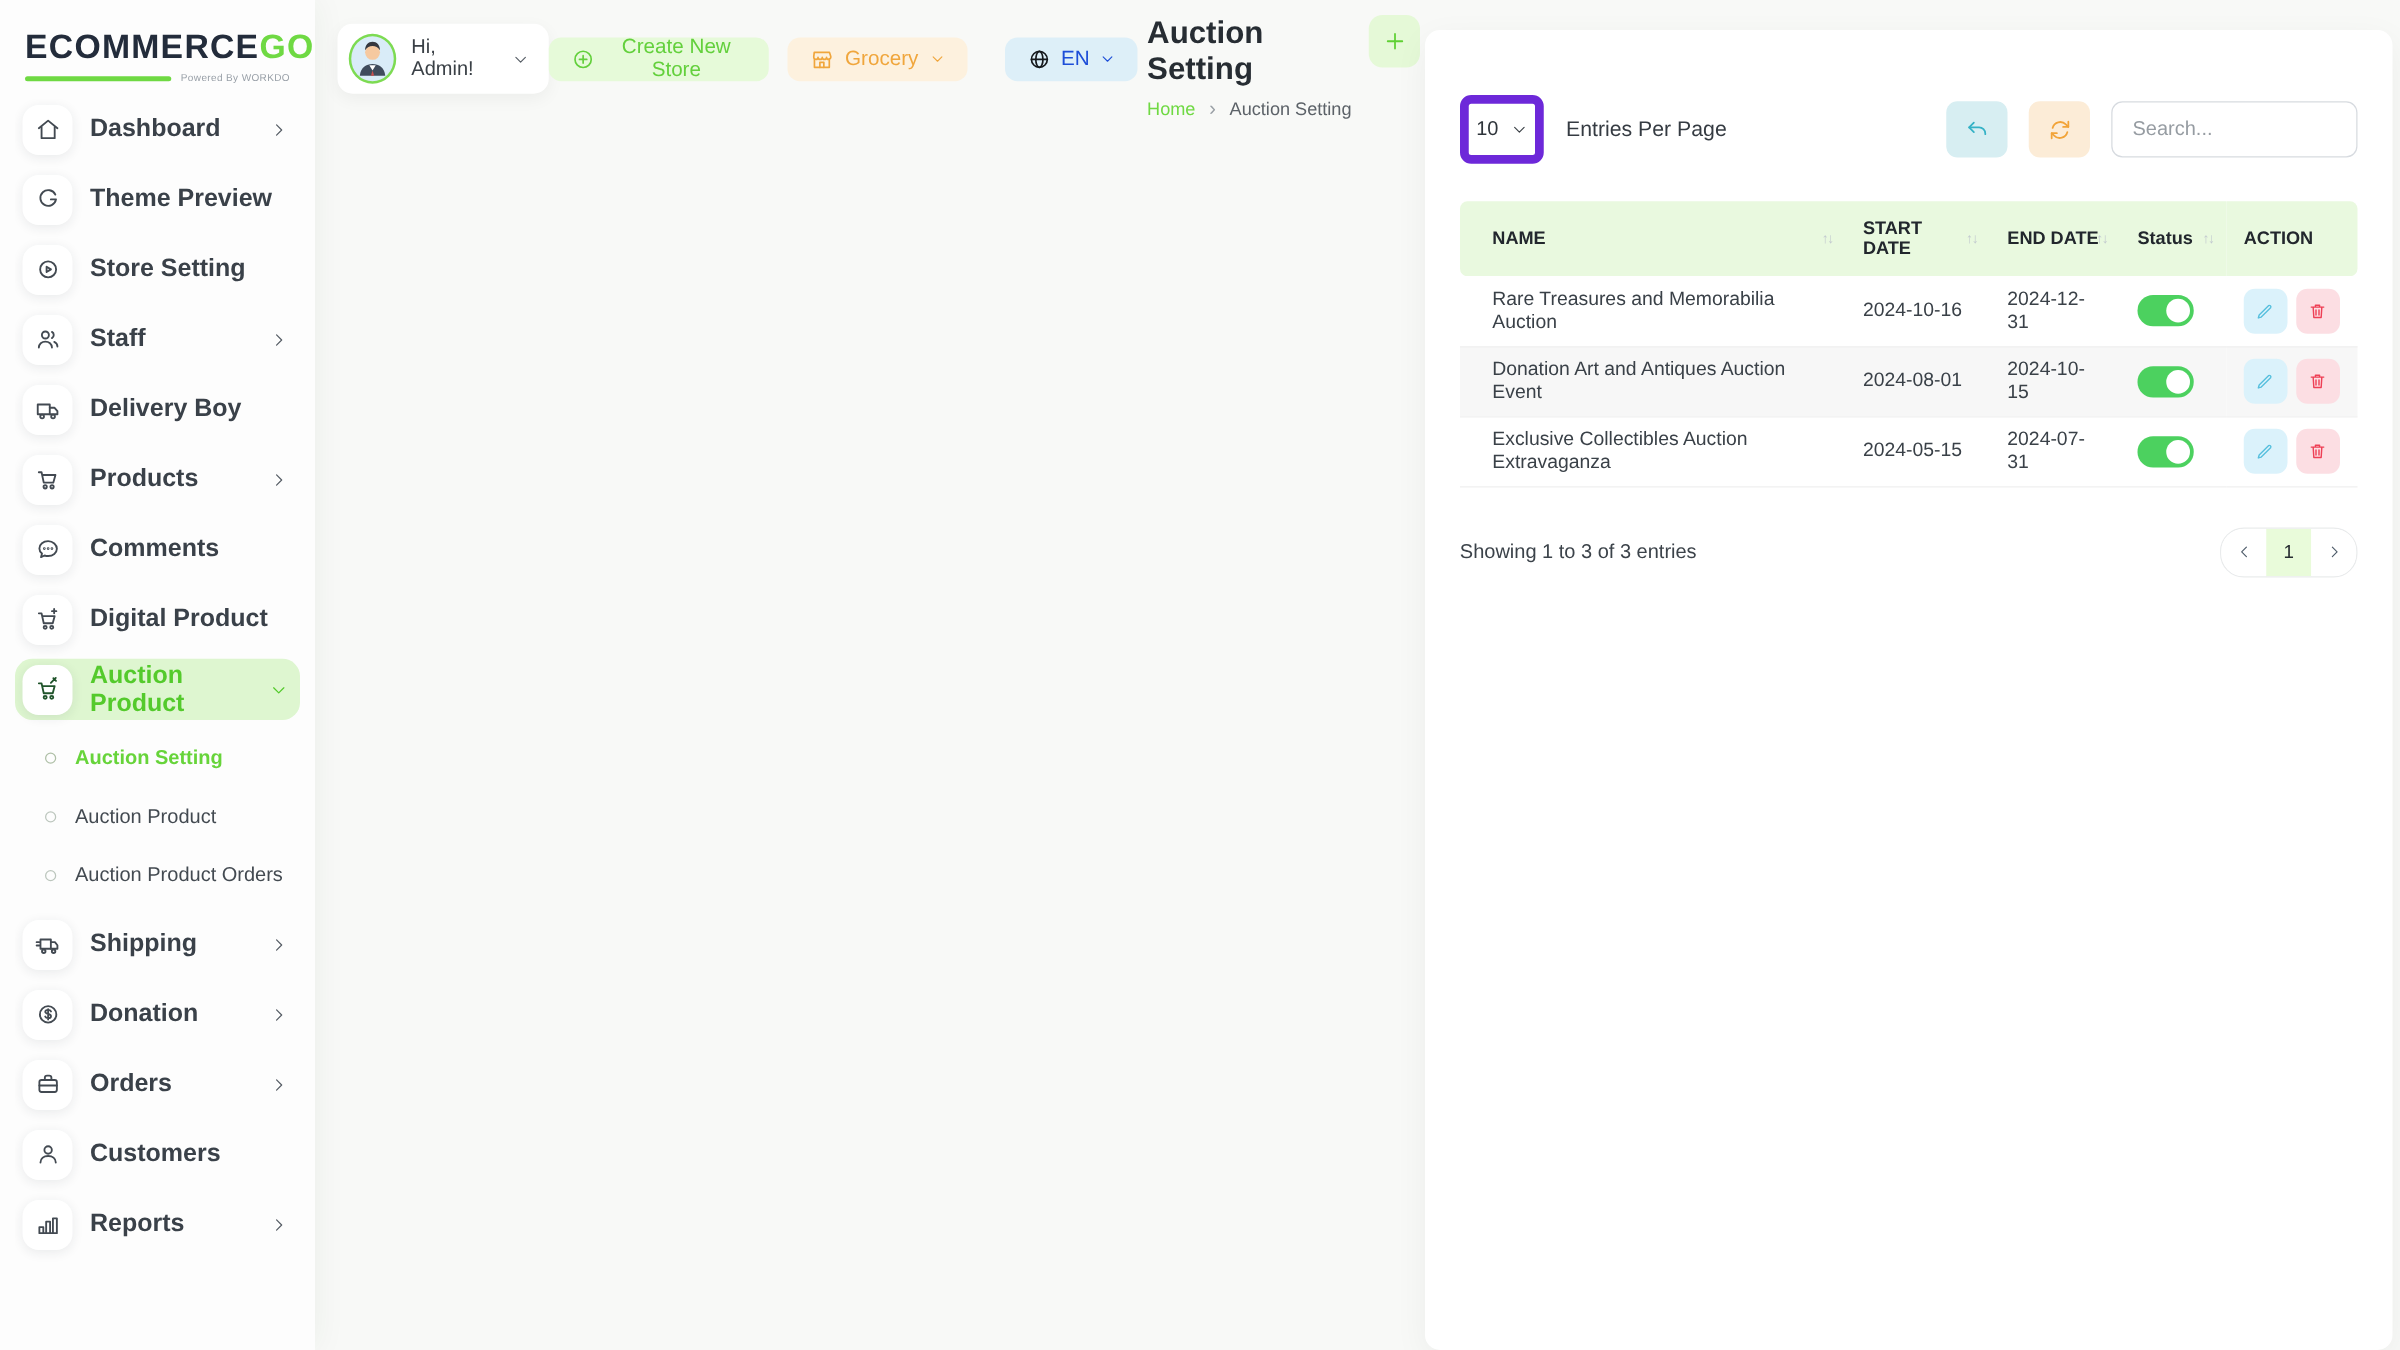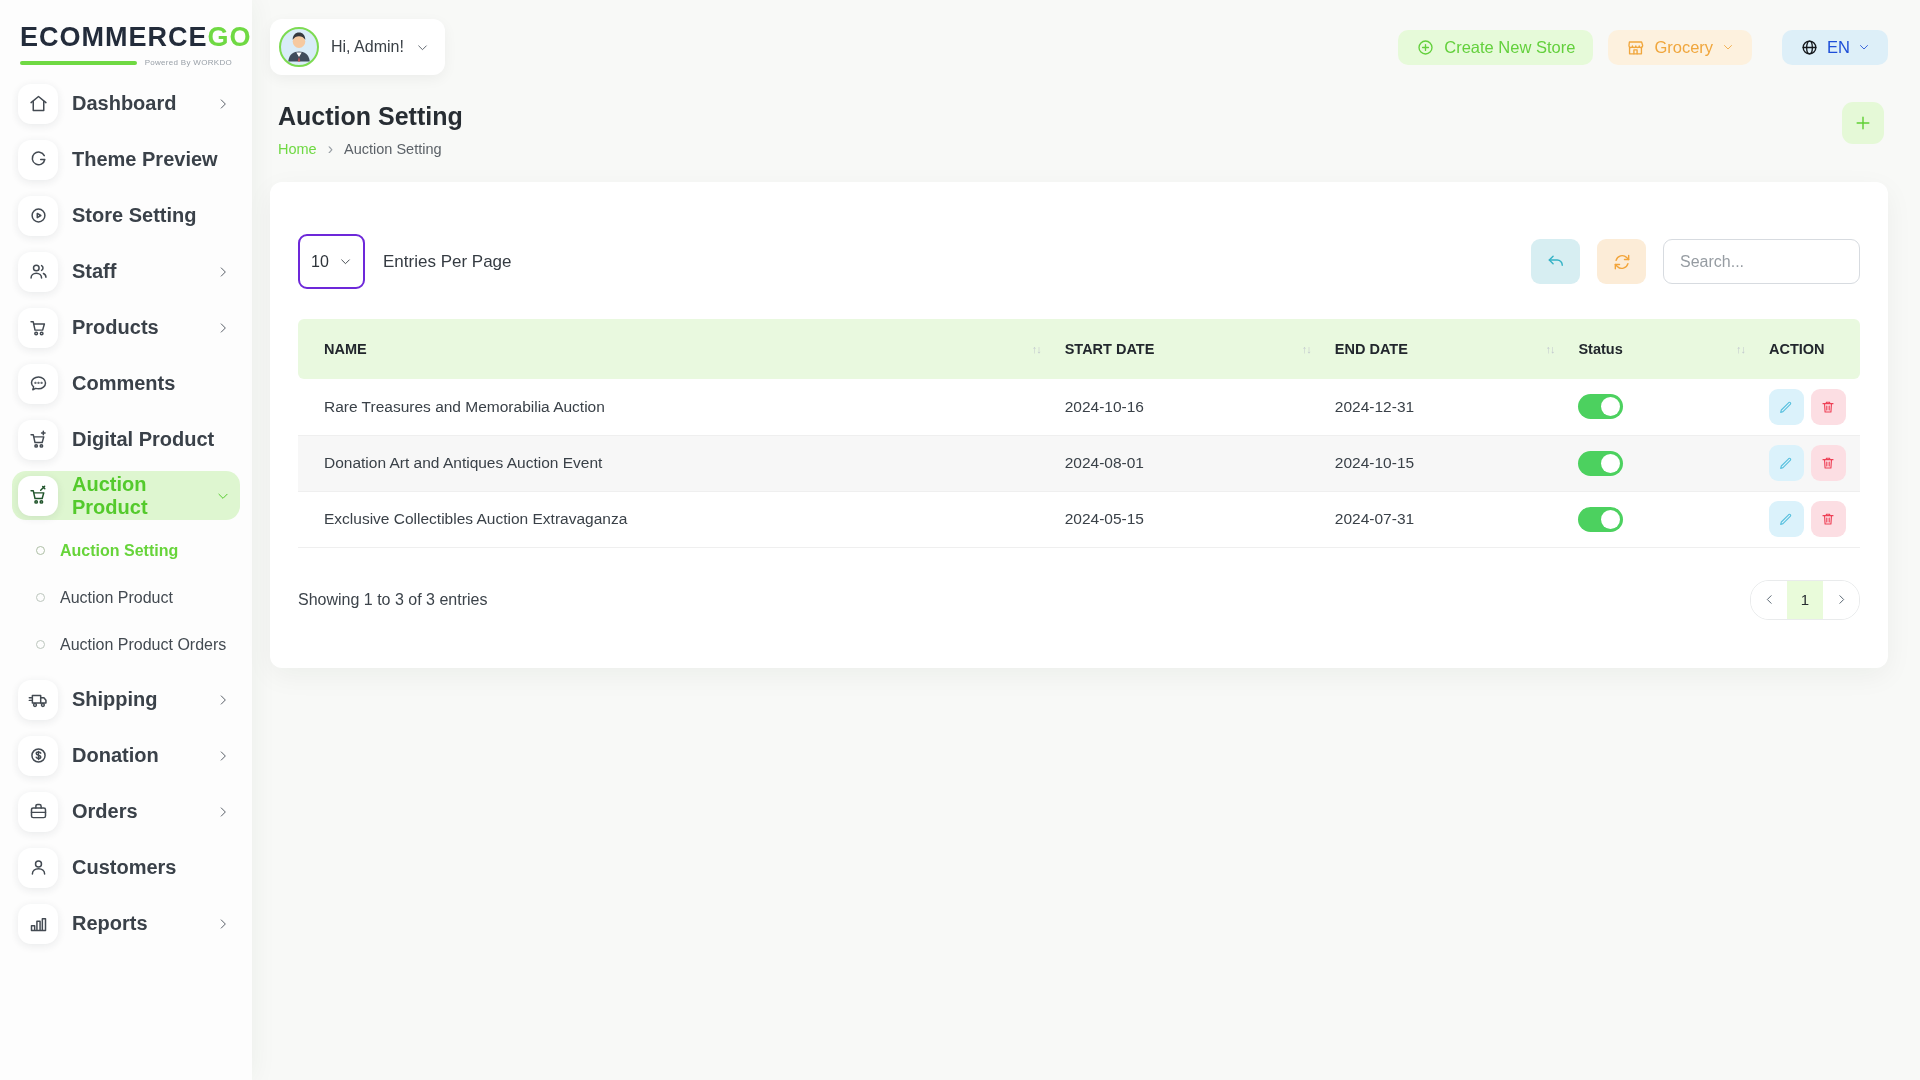--- a/index.html
+++ b/index.html
@@ -25,21 +25,21 @@
   .nav-item.active .nav-label { color:#54ca2c; }
   .nav-item.active .icon-chip { color:#20542b; }
   .nav-item.active .nav-chevron { color:#54ca2c; }
   .submenu { display:flex; flex-direction:column; padding-left:24px; }
   .submenu-item { display:flex; align-items:center; gap:15px; height:47px; font-size:16px; color:#434a51; cursor:pointer; }
   .bullet { width:9px; height:9px; min-width:9px; border:1.7px solid #bcc6bd; border-radius:50%; }
   .submenu-item.active { color:#67d43a; font-weight:700; }
   .submenu-item.active .bullet { border-color:#aebfa6; }
 
   
-  .main { flex:1; display:flex; flex-direction:column; padding:0 32px 0 18px; }
+  .main { flex:1; display:flex; flex-direction:row; padding:0 6px 0 18px; }
   .topbar { height:90px; display:flex; align-items:center; justify-content:space-between; padding-top:4px; }
   .user-chip { background:#fff; border-radius:12px; box-shadow:0 4px 14px rgba(0,0,0,.05); display:flex; align-items:center; gap:12px; padding:8px 16px 8px 9px; cursor:pointer; }
   .avatar { width:40px; height:40px; border-radius:50%; border:2px solid #7ddb52; background:#d9ecf8; overflow:hidden; display:flex; align-items:flex-end; justify-content:center; }
   .greeting { font-size:16px; color:#3a4046; }
   .chip-chevron { color:#565d65; display:flex; }
   .chip-chevron svg { width:13px; height:13px; }
   .topbar-right { display:flex; align-items:center; gap:15px; }
   .btn { display:flex; align-items:center; gap:9px; height:35px; padding:0 18px; border-radius:10px; font-size:16.5px; cursor:pointer; border:none; font-family:inherit; }
   .btn svg { width:19px; height:19px; }
   .btn .chev svg { width:12px; height:12px; }
@@ -52,21 +52,21 @@
   .page-title { font-size:25px; font-weight:700; color:#272d33; }
   .breadcrumb { margin-top:9px; display:flex; align-items:center; gap:11px; font-size:14.5px; }
   .bc-home { color:#6fd943; cursor:pointer; }
   .bc-sep { color:#9aa0a6; font-size:16px; }
   .bc-current { color:#5c6268; }
   .add-btn { width:42px; height:42px; border-radius:11px; background:#e5f9d7; color:#5fd033; display:flex; align-items:center; justify-content:center; cursor:pointer; border:none; }
   .add-btn svg { width:20px; height:20px; }
 
   .card { background:#fff; border-radius:12px; box-shadow:0 8px 28px rgba(20,40,20,.05); margin-top:24px; padding:52px 28px 48px; }
   .controls { display:flex; align-items:center; }
-  .select { width:67px; height:55px; border:2px solid #6d28d9; border-radius:9px; display:flex; align-items:center; justify-content:center; gap:10px; font-size:16px; color:#2e343a; cursor:pointer; background:#fff; }
+  .select { width:67px; height:55px; border:7px solid #6d28d9; border-radius:9px; display:flex; align-items:center; justify-content:center; gap:10px; font-size:16px; color:#2e343a; cursor:pointer; background:#fff; }
   .select svg { width:13px; height:13px; color:#3a4046; }
   .entries-label { margin-left:18px; font-size:17px; color:#353b42; }
   .controls-right { margin-left:auto; display:flex; align-items:center; gap:17px; }
   .tool-btn { width:49px; height:45px; border-radius:9px; border:none; display:flex; align-items:center; justify-content:center; cursor:pointer; }
   .tool-btn svg { width:20px; height:20px; }
   .tool-undo { background:#d7eef2; color:#35b2c6; }
   .tool-refresh { background:#fcecd7; color:#f2a439; }
   .search-input { width:197px; height:45px; border:1px solid #d7dbe0; border-radius:9px; padding:0 16px; font-size:16px; color:#333; outline:none; font-family:inherit; }
   .search-input::placeholder { color:#969ca2; }
 
@@ -147,20 +147,31 @@
             <path d="M15.5 5.2a3.2 3.2 0 0 1 0 5.6"></path>
             <path d="M17.6 14.3c1.9.8 2.9 2.3 2.9 4.2"></path>
           </svg>
         </span>
       <span class="nav-label">Staff</span>
       <span class="nav-chevron">
           <svg viewBox="0 0 24 24" fill="none" stroke="currentColor" stroke-width="1.7" stroke-linecap="round" stroke-linejoin="round" width="100%" height="100%">
             <path d="M9 5l7 7-7 7"></path>
           </svg>
         </span>
+    </div>
+    <div class="nav-item">
+      <span class="icon-chip">
+          <svg viewBox="0 0 24 24" fill="none" stroke="currentColor" stroke-width="1.7" stroke-linecap="round" stroke-linejoin="round" width="100%" height="100%">
+            <path d="M2.5 7.5h11v9h-11z"></path>
+            <path d="M13.5 10.5h4.2l2.8 3.2v2.8h-7"></path>
+            <circle cx="6.5" cy="18.5" r="1.7"></circle>
+            <circle cx="16.5" cy="18.5" r="1.7"></circle>
+          </svg>
+        </span>
+      <span class="nav-label">Delivery Boy</span>
     </div>
     <div class="nav-item">
       <span class="icon-chip">
           <svg viewBox="0 0 24 24" fill="none" stroke="currentColor" stroke-width="1.7" stroke-linecap="round" stroke-linejoin="round" width="100%" height="100%">
             <path d="M3.5 5.5H6l2 9.5h8.7l2-7H7"></path>
             <circle cx="9.3" cy="18.8" r="1.5"></circle>
             <circle cx="15.6" cy="18.8" r="1.5"></circle>
           </svg>
         </span>
       <span class="nav-label">Products</span>

